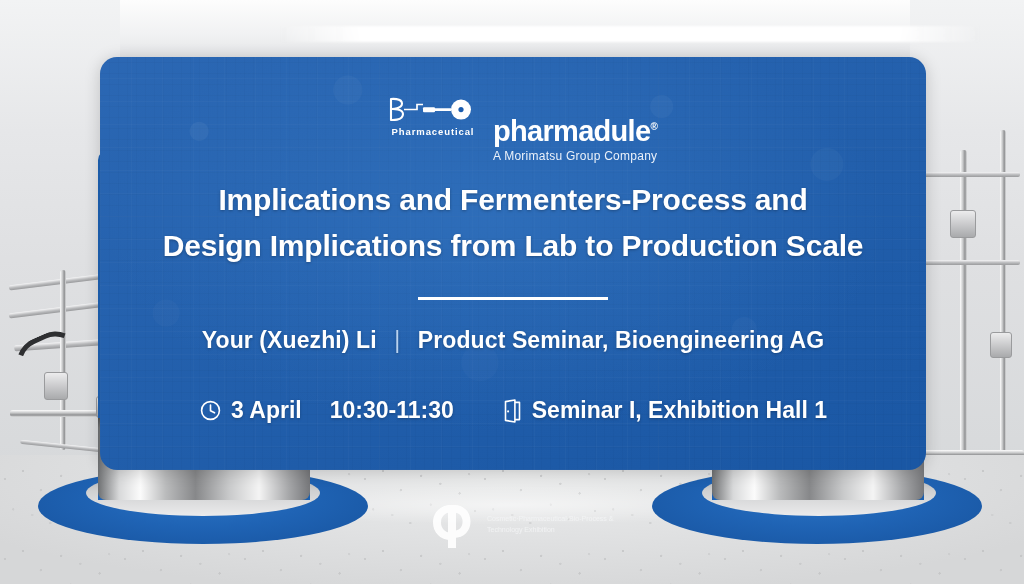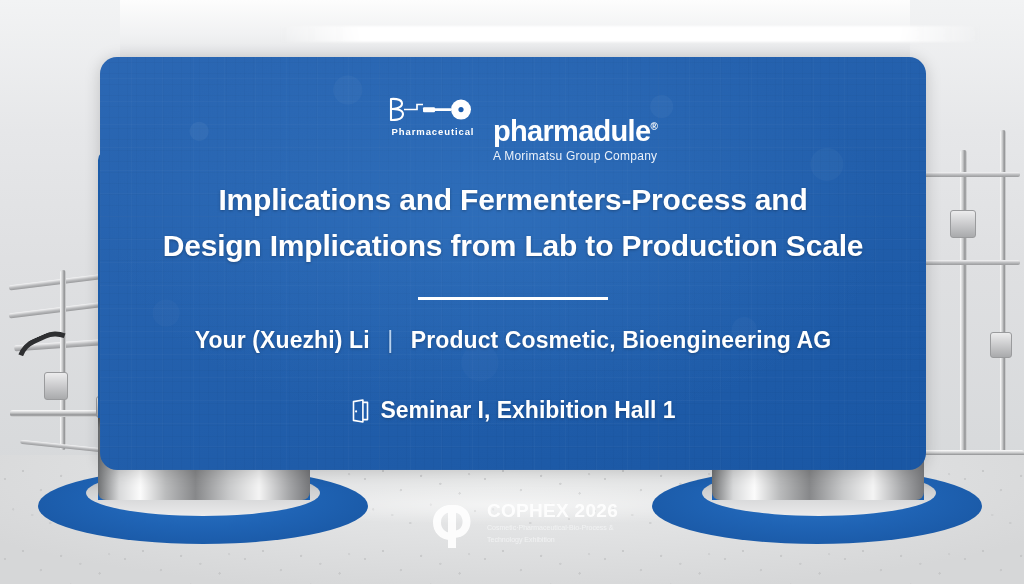--- a/index.html
+++ b/index.html
@@ -307,25 +307,36 @@
       <div class="title">
         <span class="l1">Implications and Fermenters-Process and</span>
         <span class="l2">Design Implications from Lab to Production Scale</span>
       </div>
 
       <div class="rule"></div>
 
       <div class="speaker">
         <span>Your (Xuezhi) Li</span>
         <span class="sep">|</span>
-        <span>Product Cosmetic, Bioengineering AG</span>
+        <span>Product Seminar, Bioengineering AG</span>
       </div>
 
       <div class="meta">
 
+        <div class="meta-item">
+          <span>
+            <svg width="23" height="23" viewBox="0 0 24 24" fill="none" style="display:block">
+              <circle cx="12" cy="12" r="9.3" stroke="#ffffff" stroke-width="1.7" fill="none"></circle>
+              <path d="M12 6.4 L12 12.2 L16.2 14.4" stroke="#ffffff" stroke-width="1.7" stroke-linecap="round" stroke-linejoin="round" fill="none"></path>
+            </svg>
+          </span>
+          <span>3 April</span>
+          <span class="gap"></span>
+          <span>10:30-11:30</span>
+        </div>
 
         <div class="meta-item">
           <span>
             <svg width="21" height="24" viewBox="0 0 20 24" fill="none" style="display:block">
               <path d="M3 2.6 L12.4 1 L12.4 23 L3 21.4 Z" stroke="#ffffff" stroke-width="1.6" fill="none" stroke-linejoin="round"></path>
               <path d="M12.4 3.4 L17 3.4 L17 20.6 L12.4 20.6" stroke="#ffffff" stroke-width="1.6" fill="none" stroke-linejoin="round"></path>
               <circle cx="5.6" cy="12.4" r="1.05" fill="#ffffff"></circle>
             </svg>
           </span>
           <span>Seminar I, Exhibition Hall 1</span>
@@ -338,19 +349,18 @@
 
   <div class="cophex">
     <div class="cophex-mark">
       <svg width="52" height="52" viewBox="0 0 52 52" fill="none">
         <path d="M27 8 C16.5 8 9 15.5 9 25.4 C9 35.3 16.5 43 27 43 L27 35.6 C21 35.6 17 31.3 17 25.4 C17 19.5 21 15.2 27 15.2 Z" fill="#ffffff"></path>
         <path d="M24 8 L24 51 L32 51 L32 8 Z" fill="#ffffff"></path>
         <path d="M30 8 C40 8 46.5 15.2 46.5 24.6 C46.5 34 40 41 30 41 L30 33.8 C35.3 33.8 38.6 30 38.6 24.6 C38.6 19.2 35.3 15.4 30 15.4 Z" fill="#ffffff"></path>
       </svg>
     </div>
     <div class="cophex-text">
-      <div class="cophex-name">COPHEX 2026</div>
       <div class="cophex-sub">Cosmetic·Pharmaceutical·Bio-Process &amp;</div>
       <div class="cophex-sub" style="margin-top:1px">Technology Exhibition</div>
     </div>
   </div>
 
 </div>
 
 </body></html>

